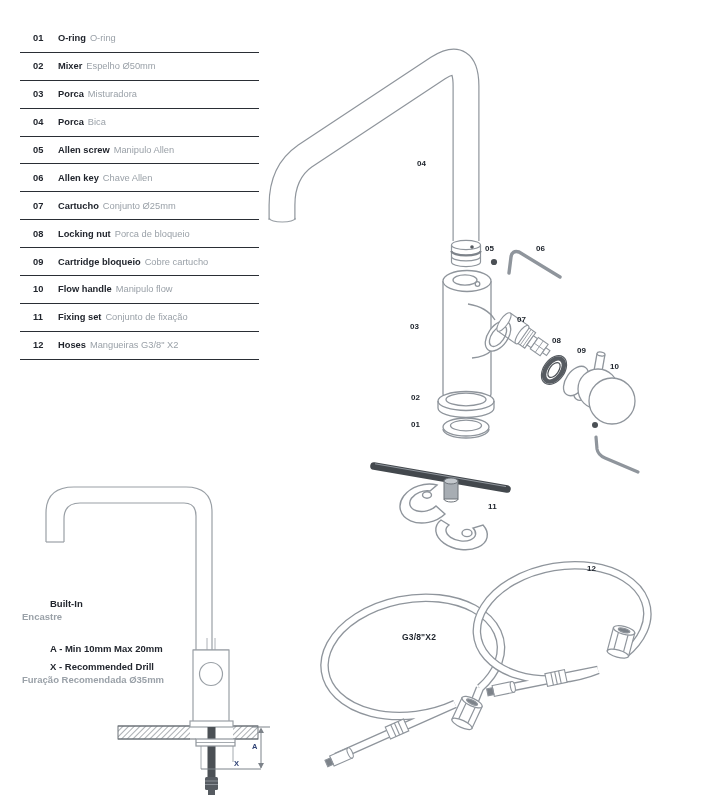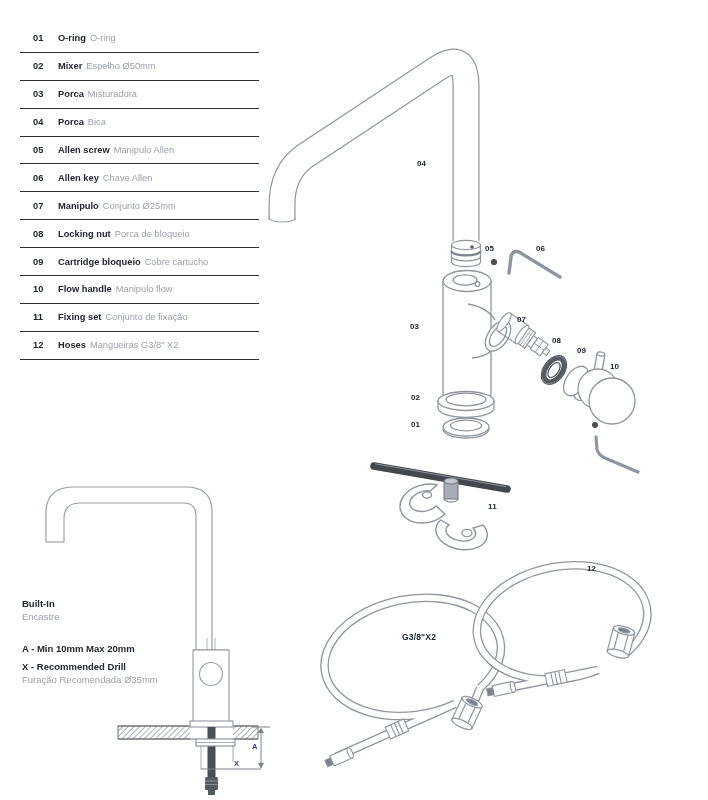--- a/index.html
+++ b/index.html
@@ -18,22 +18,22 @@
   .comp-title .pt{color:#9aa1a8;font-weight:bold;}
   .comp-row{
     height:26.9px;display:flex;align-items:center;
     border-bottom:1.5px solid #2a2e35;font-size:9.3px;white-space:nowrap;
   }
   .comp-row .num{margin-left:13px;width:25px;font-weight:bold;color:#22262e;flex:0 0 auto;}
   .comp-row .en{font-weight:bold;color:#22262e;margin-right:4px;}
   .comp-row .pt{color:#9aa1a8;}
   
   .txt{position:absolute;white-space:nowrap;font-size:9.5px;}
-  .txt.b{font-weight:bold;color:#22262e;}
-  .txt.g{color:#9aa1a8;}
+  .txt.b{font-weight:bold;color:#22262e;margin-left:28px;}
+  .txt.g{color:#9aa1a8;font-weight:bold;}
   
   .plabel{
     position:absolute;font-size:8px;font-weight:bold;color:#20262e;
     letter-spacing:.02em;white-space:nowrap;
   }
   .plabel.blue{color:#2f4275;font-size:7.5px;}
   .plabel.hose{font-size:8.5px;}
   svg{position:absolute;left:0;top:0;}
 </style>
 </head>
@@ -284,21 +284,21 @@
       <span class="en">Allen screw</span>
       <span class="pt">Manipulo Allen</span>
     </div>
     <div class="comp-row">
       <span class="num">06</span>
       <span class="en">Allen key</span>
       <span class="pt">Chave Allen</span>
     </div>
     <div class="comp-row">
       <span class="num">07</span>
-      <span class="en">Manipulo</span>
+      <span class="en">Cartucho</span>
       <span class="pt">Conjunto Ø25mm</span>
     </div>
     <div class="comp-row">
       <span class="num">08</span>
       <span class="en">Locking nut</span>
       <span class="pt">Porca de bloqueio</span>
     </div>
     <div class="comp-row">
       <span class="num">09</span>
       <span class="en">Cartridge bloqueio</span>

